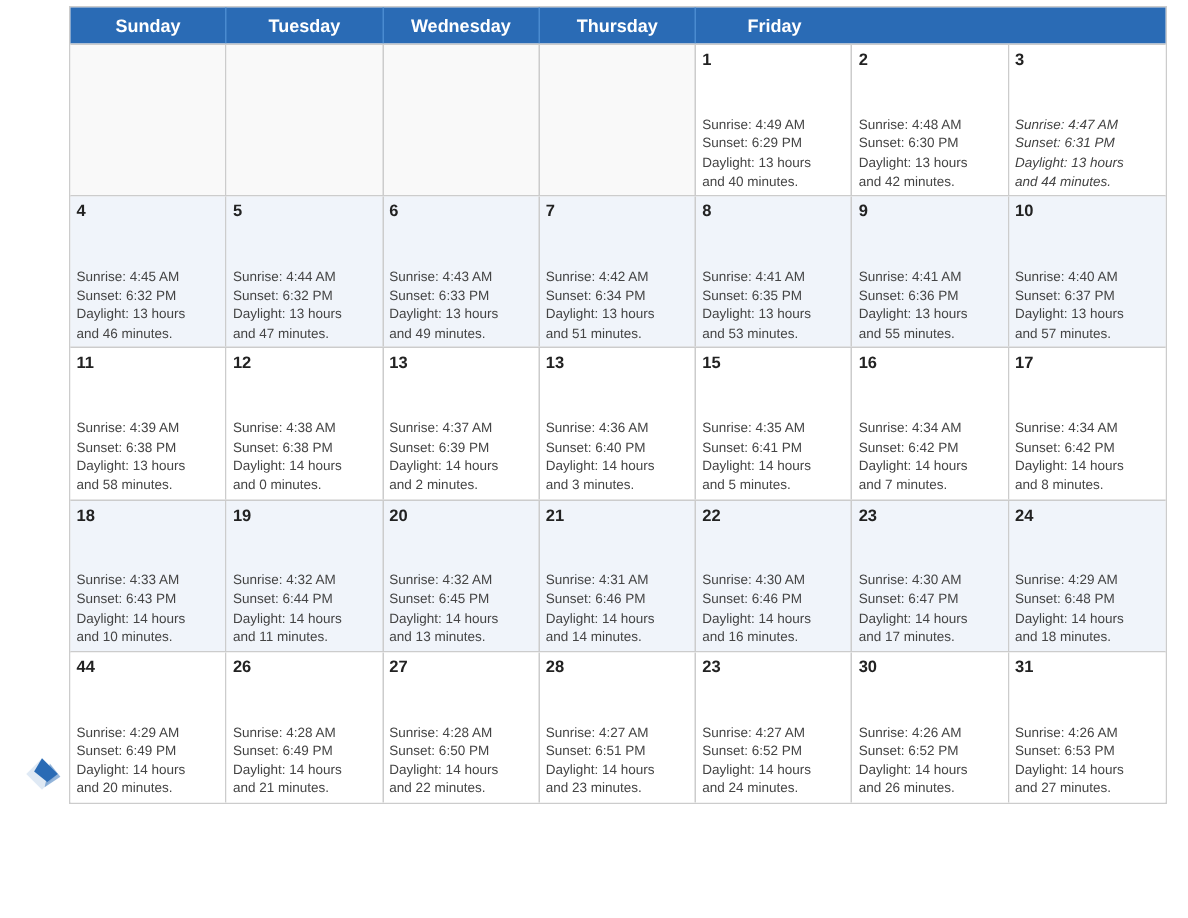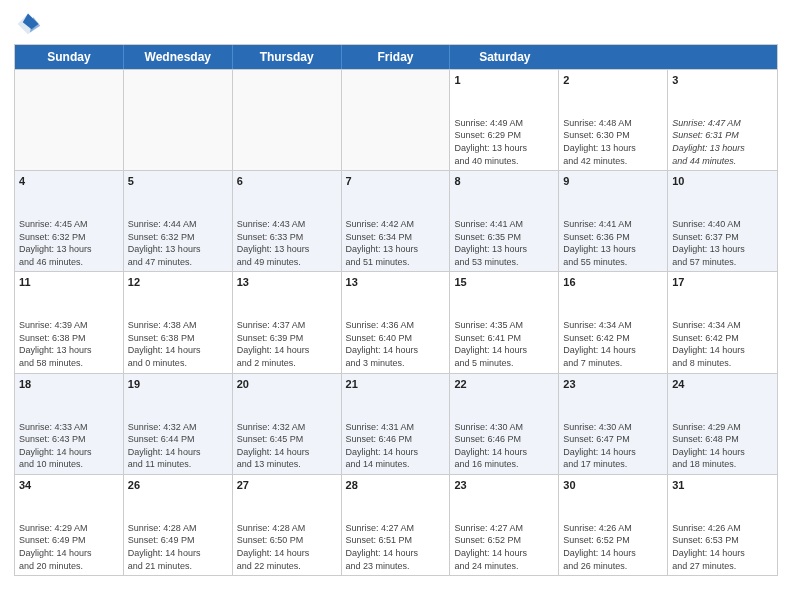--- a/index.html
+++ b/index.html
@@ -7,22 +7,22 @@
       font-family: Arial, Helvetica, sans-serif;
       background: #fff;
       width: 792px;
       height: 612px;
       overflow: hidden;
     }
     .page {
       width: 792px;
       height: 544px;
       display: flex;
-      flex-direction: column;
       padding: 10px 14px 8px 14px;
+      align-items: flex-end;
     }
     .header {
       display: flex;
       justify-content: space-between;
       align-items: flex-start;
       margin-bottom: 6px;
     }
     .logo {
       display: flex;
       align-items: center;
@@ -125,24 +125,24 @@
     </div>
     <div class="title-block">
       <div class="calendar-title"></div>
       <div class="calendar-subtitle"></div>
     </div>
   </div>
 
   <div class="calendar">
     <div class="cal-header-row">
     <div class="cal-header-cell">Sunday</div>
+        <div class="cal-header-cell">Tuesday</div>
         <div class="cal-header-cell">Wednesday</div>
         <div class="cal-header-cell">Thursday</div>
         <div class="cal-header-cell">Friday</div>
-        <div class="cal-header-cell">Saturday</div>
       </div>
     <div class="cal-body">
     <div class="cal-week">
           <div class="cal-cell empty"></div>
           <div class="cal-cell empty"></div>
           <div class="cal-cell empty"></div>
           <div class="cal-cell empty"></div>
           <div class="cal-cell">
             <div class="day-number">1</div>
             <div class="cell-info" style="white-space: pre-line;">Sunrise: 4:49 AM
@@ -313,21 +313,21 @@
           <div class="cal-cell alt-row">
             <div class="day-number">24</div>
             <div class="cell-info" style="white-space: pre-line;">Sunrise: 4:29 AM
 Sunset: 6:48 PM
 Daylight: 14 hours
 and 18 minutes.</div>
           </div>
         </div>
         <div class="cal-week">
           <div class="cal-cell">
-            <div class="day-number">34</div>
+            <div class="day-number">44</div>
             <div class="cell-info" style="white-space: pre-line;">Sunrise: 4:29 AM
 Sunset: 6:49 PM
 Daylight: 14 hours
 and 20 minutes.</div>
           </div>
           <div class="cal-cell">
             <div class="day-number">26</div>
             <div class="cell-info" style="white-space: pre-line;">Sunrise: 4:28 AM
 Sunset: 6:49 PM
 Daylight: 14 hours

